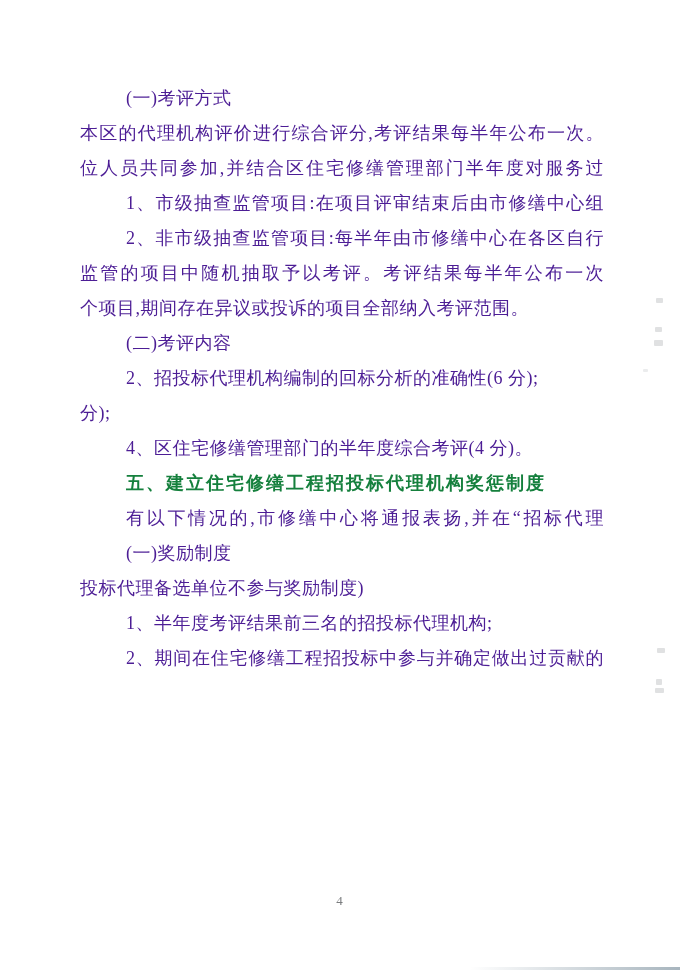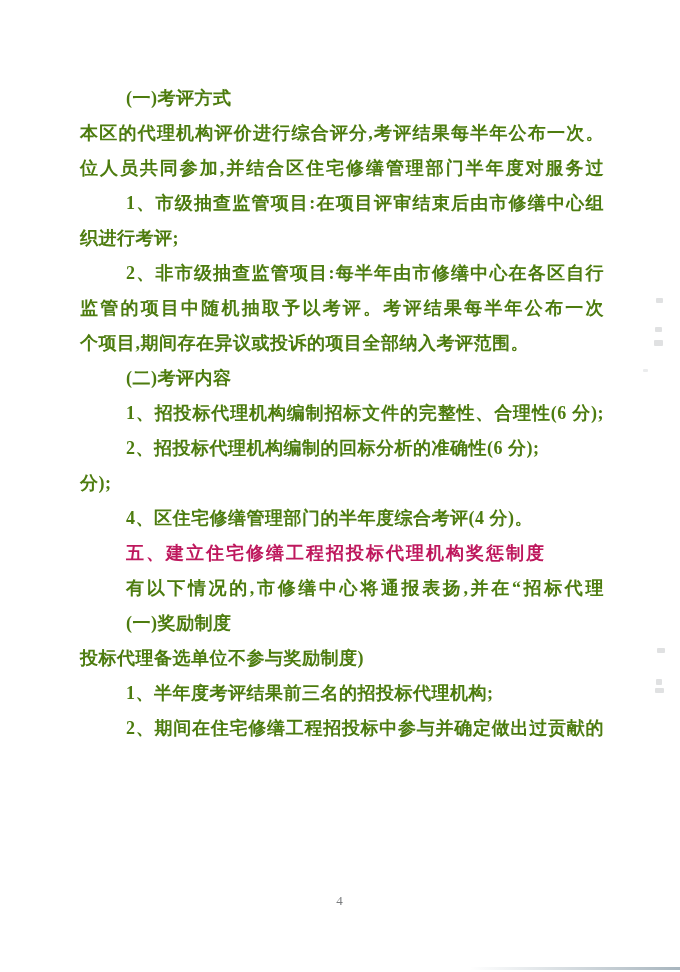--- a/index.html
+++ b/index.html
@@ -22,34 +22,33 @@
   .doc-body {
     position: absolute;
     left: 80px;
     top: 81px;
     width: 524px;
   }
   .line {
     font-size: 18px;
     line-height: 35px;
     letter-spacing: 0.5px;
-    color: #4d7c0f;
+    color: #4c1d95;
     text-align: justify;
     white-space: normal;
-    font-weight: bold;
   }
   .line--indent {
     text-indent: 46px;
   }
   .line--fill {
     text-align-last: justify;
   }
   .line--bold {
     font-weight: bold;
-    color: #be185d;
+    color: #15803d;
     letter-spacing: 2px;
   }
   .page-number {
     position: absolute;
     top: 893px;
     left: 0;
     width: 100%;
     text-align: center;
     font-size: 13px;
     color: #7a7c7e;
@@ -80,26 +79,24 @@
 </head>
 <body>
 
 <div class="page">
 
   <div class="doc-body">
       <div class="line line--indent">(一)考评方式</div>
       <div class="line line--fill">本区的代理机构评价进行综合评分,考评结果每半年公布一次。</div>
       <div class="line line--fill">位人员共同参加,并结合区住宅修缮管理部门半年度对服务过</div>
       <div class="line line--indent line--fill">1、市级抽查监管项目:在项目评审结束后由市修缮中心组</div>
-      <div class="line">织进行考评;</div>
       <div class="line line--indent line--fill">2、非市级抽查监管项目:每半年由市修缮中心在各区自行</div>
       <div class="line line--fill">监管的项目中随机抽取予以考评。考评结果每半年公布一次</div>
       <div class="line">个项目,期间存在异议或投诉的项目全部纳入考评范围。</div>
       <div class="line line--indent">(二)考评内容</div>
-      <div class="line line--indent line--fill">1、招投标代理机构编制招标文件的完整性、合理性(6 分);</div>
       <div class="line line--indent">2、招投标代理机构编制的回标分析的准确性(6 分);</div>
       <div class="line">分);</div>
       <div class="line line--indent">4、区住宅修缮管理部门的半年度综合考评(4 分)。</div>
       <div class="line line--indent line--bold">五、建立住宅修缮工程招投标代理机构奖惩制度</div>
       <div class="line line--indent line--fill">有以下情况的,市修缮中心将通报表扬,并在“招标代理</div>
       <div class="line line--indent">(一)奖励制度</div>
       <div class="line">投标代理备选单位不参与奖励制度)</div>
       <div class="line line--indent">1、半年度考评结果前三名的招投标代理机构;</div>
       <div class="line line--indent line--fill">2、期间在住宅修缮工程招投标中参与并确定做出过贡献的</div>
     </div>

